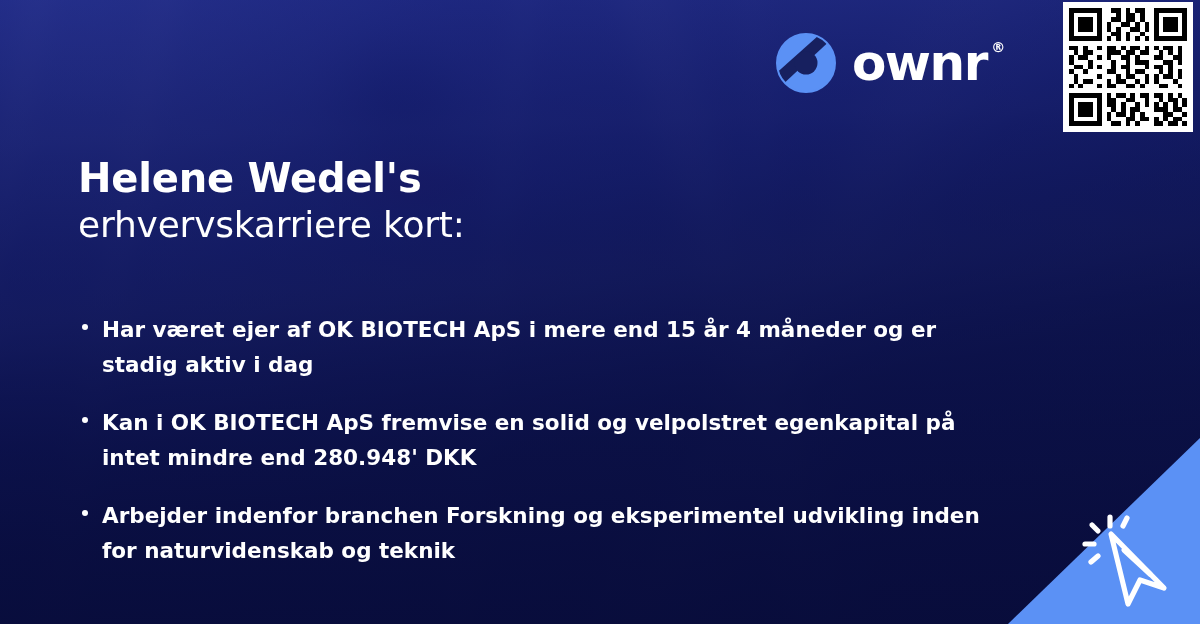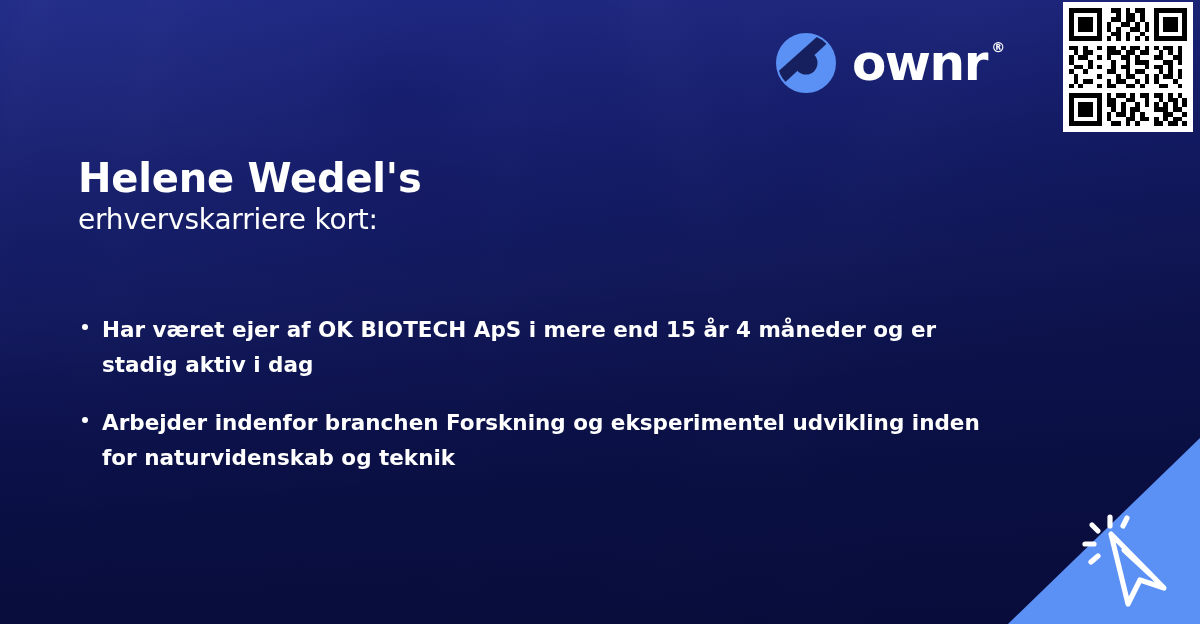--- a/index.html
+++ b/index.html
@@ -126,21 +126,21 @@
   }
   .headline .l1 {
     display:block;
     font-size:40px;
     font-weight:700;
     line-height:1.16;
     letter-spacing:-0.2px;
   }
   .headline .l2 {
     display:block;
-    font-size:28px;
+    font-size:36px;
     font-weight:400;
     line-height:1.35;
     letter-spacing:-0.2px;
   }
 
   
   .bullets {
     position:absolute;
     left:80px; top:312px;
     width:930px;
@@ -366,17 +366,21 @@
     <span class="l2">erhvervskarriere kort:</span>
   </div>
 
   <ul class="bullets">
     <li>
       <span class="dot"></span>
       <span>Har været ejer af OK BIOTECH ApS i mere end 15 år 4 måneder og er stadig aktiv i dag</span>
     </li>
     <li>
       <span class="dot"></span>
+      <span>Kan i OK BIOTECH ApS fremvise en solid og velpolstret egenkapital på intet mindre end 280.948' DKK</span>
+    </li>
+    <li>
+      <span class="dot"></span>
       <span>Arbejder indenfor branchen Forskning og eksperimentel udvikling inden for naturvidenskab og teknik</span>
     </li>
   </ul>
 
 </div>
 
 </body></html>

